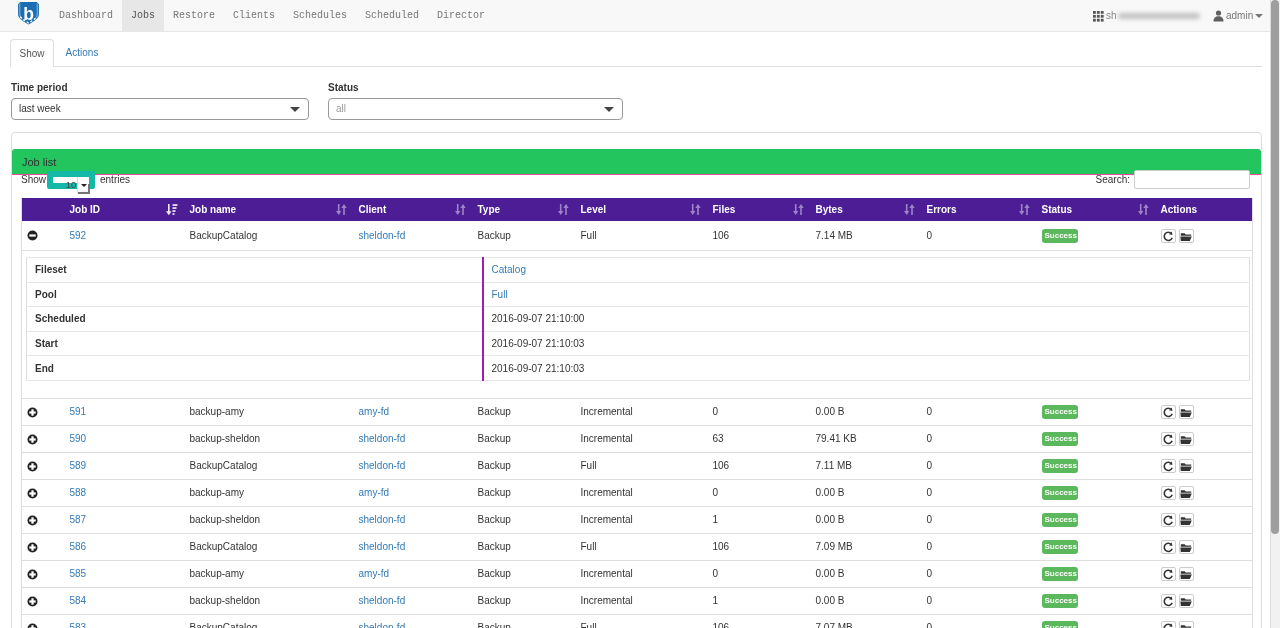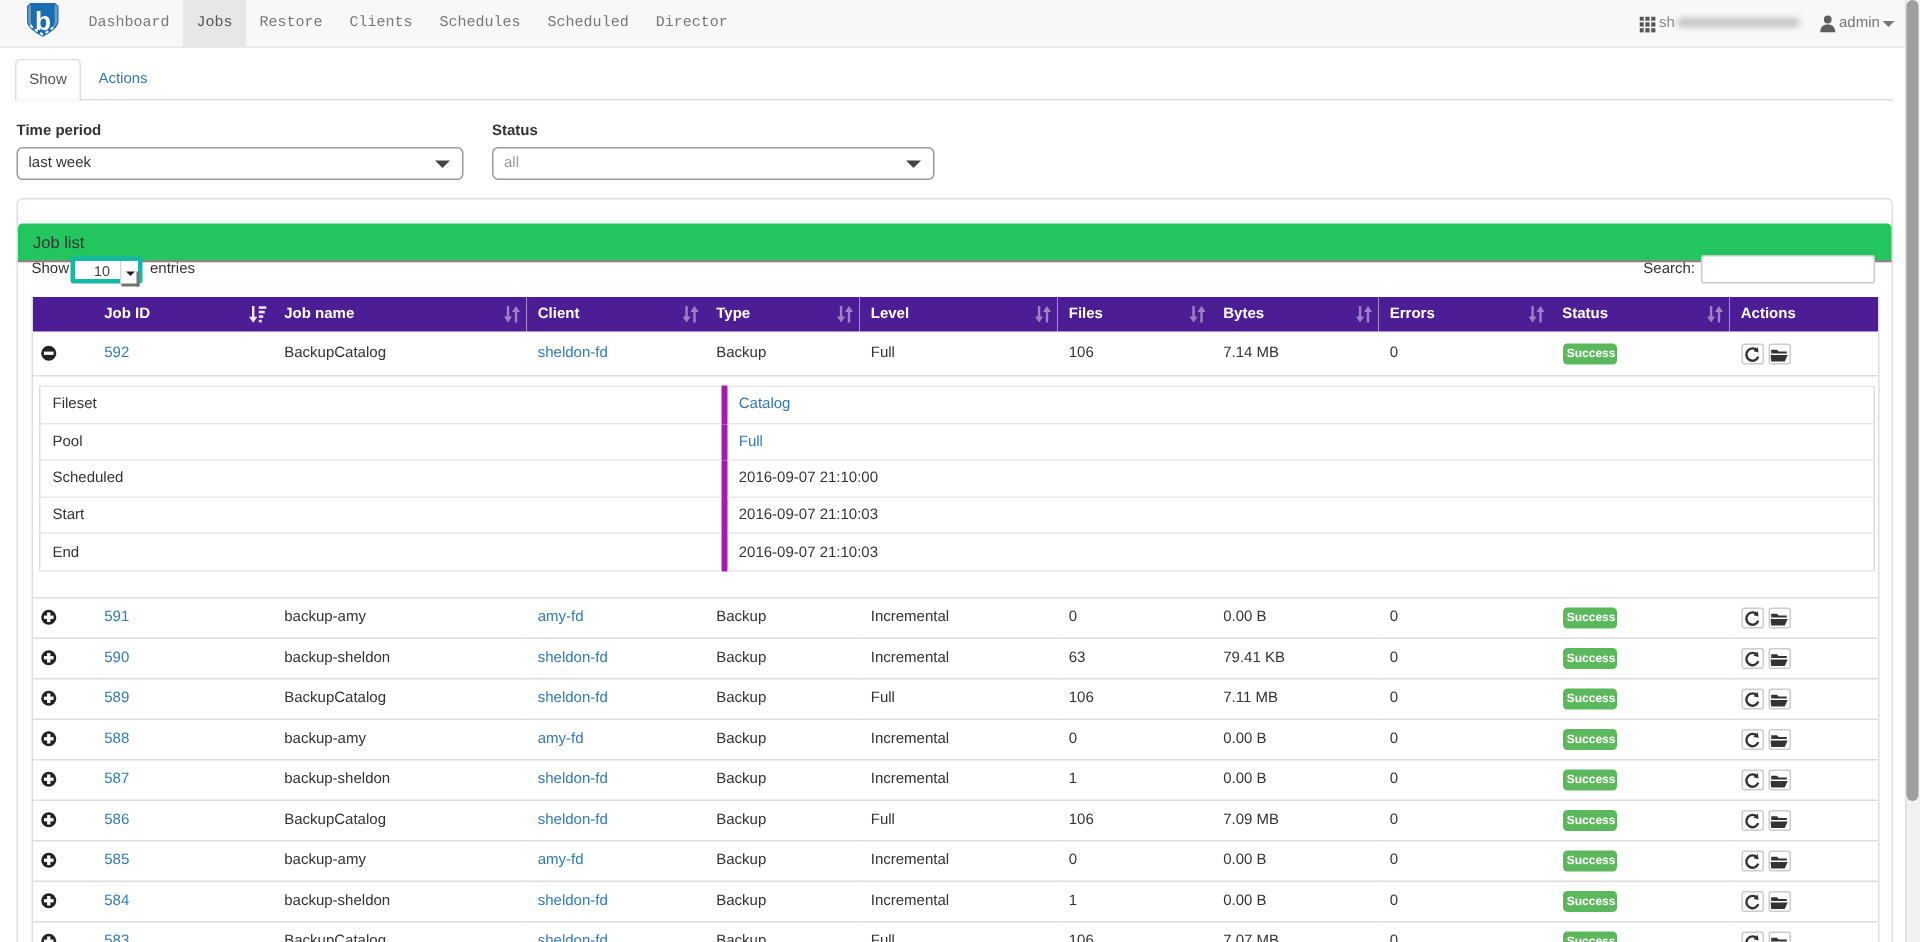--- a/index.html
+++ b/index.html
@@ -45,21 +45,21 @@
 
 
 .panel { position:absolute; left:11px; top:132px; width:1251px; height:600px;
   border:1px solid #ddd; border-radius:4px 4px 0 0; background:#fff; }
 .panel-heading { position:absolute; left:0; top:0; width:1249px; height:26px;
   background:#22c55e; border-bottom:1px solid #ec4899; border-radius:3px 3px 0 0;
   line-height:26px; padding-left:10px; font-size:11px; color:#333;margin-top:16px; }
 
 .lenlabel { position:absolute; left:21px; top:171px; line-height:18px; color:#333; }
 .lenselect { position:absolute; left:47px; top:171px; width:48px; height:18px;
-  border:3px solid #14b8a6; border-radius:2px; background:#fff; }
+  border:6px solid #14b8a6; border-radius:2px; background:#fff; }
 .lenselect .num { position:absolute; left:0; top:0; width:36px; height:16px;
   line-height:16px; text-align:center; color:#444; font-size:9.5px; }
 .lenselect .arr { position:absolute; right:0; top:0; width:12px; height:16px;
   border-left:1px solid #d8d8d8; background:#fff; }
 .lenselect .arr:after { content:""; position:absolute; left:2.5px; top:6.5px; width:0; height:0;
   border-left:3px solid transparent; border-right:3px solid transparent;
   border-top:3.5px solid #222; }
 .lenselect .arr:before { content:""; position:absolute; right:-1px; bottom:-1px; width:10px;
   height:8px; border-right:2px solid #757575; border-bottom:2px solid #757575; }
 .entries { position:absolute; left:100px; top:171px; line-height:18px; }
@@ -81,21 +81,21 @@
 .sorticon { position:absolute; right:4px; top:5px; }
 
 
 .circ { display:inline-block; vertical-align:middle; }
 
 
 td.detailcell { padding:6px 4px 17px 4px !important; }
 table.detail { width:1224px; border-collapse:collapse; border:1px solid #ddd; }
 table.detail td { border:1px solid #e7e7e7; border-left:none; border-right:none;
   height:24.6px; padding:0 0 0 8px; }
-table.detail td.lbl { font-weight:normal; border-right:4px solid #a21caf; width:456px; }
+table.detail td.lbl { font-weight:bold; border-right:2px solid #a21caf; width:456px; }
 
 
 .badge-s { display:inline-block; background:#5cb85c; color:#fff; font-weight:bold;
   font-size:8px; line-height:10px; padding:2px 3px; border-radius:3px; width:36px;
   text-align:center; }
 
 
 .abtn { display:inline-block; width:15px; height:14px; border:1px solid #ccc;
   border-radius:2px; background:#fff; vertical-align:middle; text-align:center; }
 .abtn + .abtn { margin-left:3px; }

